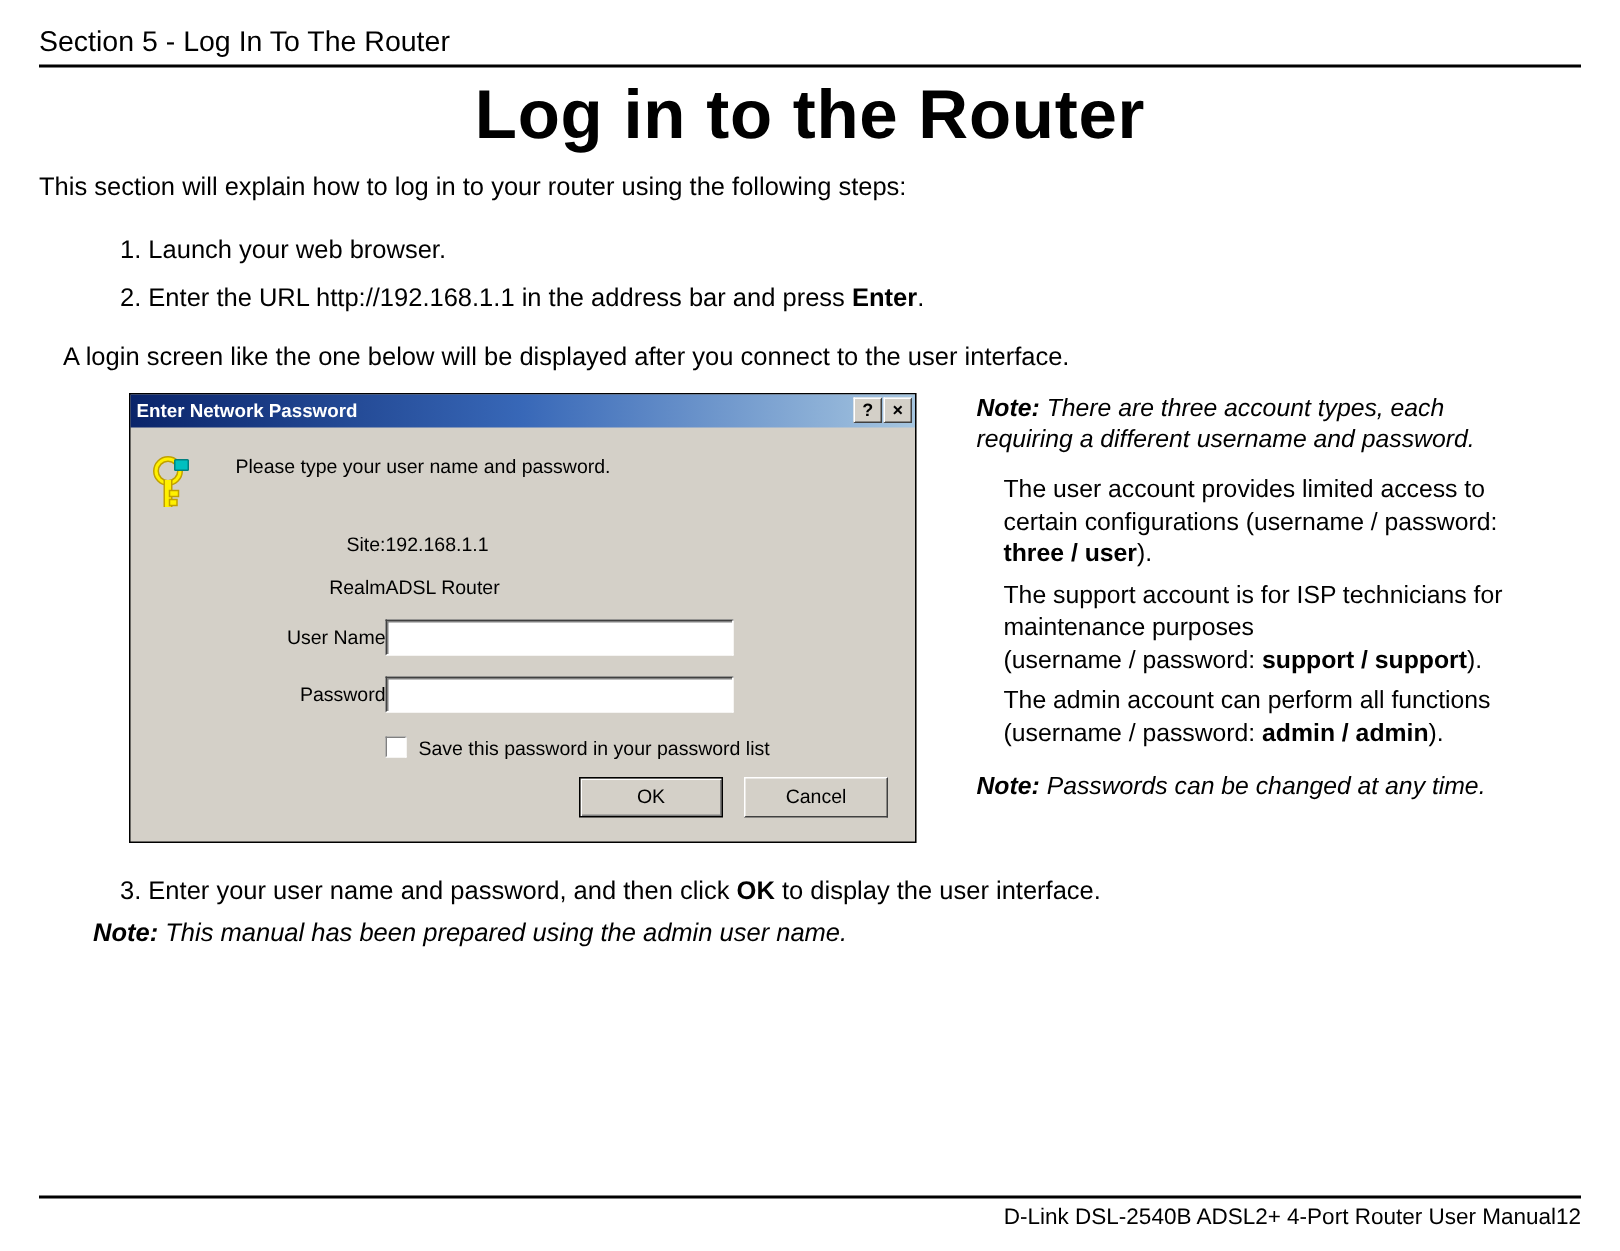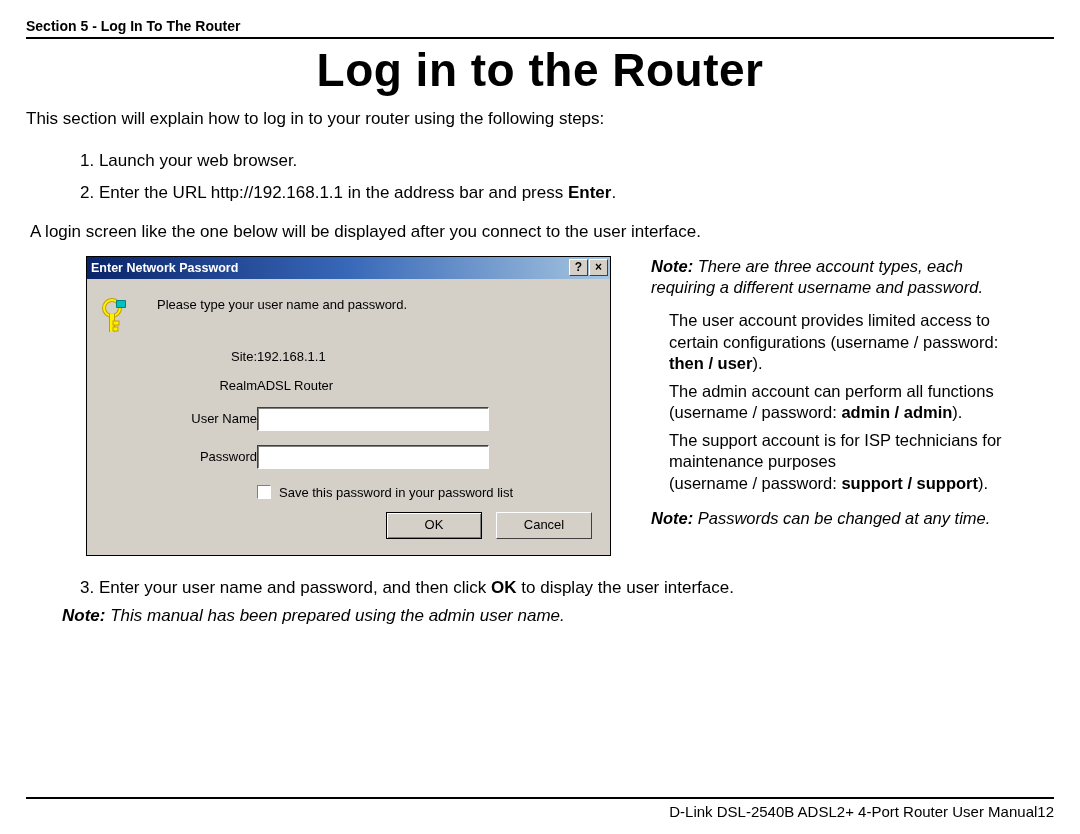--- a/index.html
+++ b/index.html
@@ -8,41 +8,40 @@
     padding: 18px 26px 14px 26px;
     font-family: Helvetica, Arial, sans-serif;
     width: 1080px;
     height: 834px;
     background: #fff;
     color: #000;
     font-size: 17px;
     position: relative;
   }
   .header-line {
-    font-size: 14px;
+    font-size: 19px;
     margin-bottom: 3px;
-    font-weight: bold;
   }
   .hr-top {
     border: none;
     border-top: 2px solid #000;
     margin: 0 0 4px 0;
   }
   .page-title {
     font-family: "Arial Narrow", Arial, sans-serif;
     font-stretch: condensed;
     font-weight: bold;
     font-size: 46px;
     text-align: center;
     margin: 1px 0 6px 0;
     letter-spacing: 0.5px;
   }
   .intro { margin: 12px 0 16px 0; }
   .steps { margin: 0 0 12px 54px; line-height: 1.9; }
-  .para { margin: 6px 0 14px 4px; }
+  .para { margin: 6px 0 14px 16px; }
   .content-row { display: flex; gap: 40px; margin-left: 60px; }
 
   
   .dialog {
     width: 525px;
     border: 1px solid #000;
     background: #d4d0c8;
     display: flex;
     flex-direction: column;
   }
@@ -212,28 +211,28 @@
         <span class="win-btn">Cancel</span>
       </div>
     </div>
   </div>
 
   <div class="side-notes">
     <div class="note-block note-italic">
       <span class="note-bold">Note:</span><span> There are three account types, each requiring a different username and password.</span>
     </div>
     <div class="acct-block">
-      <span>The user account provides limited access to certain conﬁgurations (username / password: </span><b>then / user</b><span>).</span>
-    </div>
-    <div class="acct-block">
-      <span>The admin account can perform all functions (username / password: </span><b>admin / admin</b><span>).</span>
+      <span>The user account provides limited access to certain conﬁgurations (username / password: </span><b>three / user</b><span>).</span>
     </div>
     <div class="acct-block">
       <div>The support account is for ISP technicians for maintenance purposes</div>
       <span>(username / password: </span><b>support / support</b><span>).</span>
+    </div>
+    <div class="acct-block">
+      <span>The admin account can perform all functions (username / password: </span><b>admin / admin</b><span>).</span>
     </div>
     <div class="note-block note-italic" style="margin-top:14px;">
       <span class="note-bold">Note:</span><span> Passwords can be changed at any time.</span>
     </div>
   </div>
 </div>
 
 <div class="step3">
   <span>3. Enter your user name and password, and then click </span><b>OK</b><span> to display the user interface.</span>
 </div>

